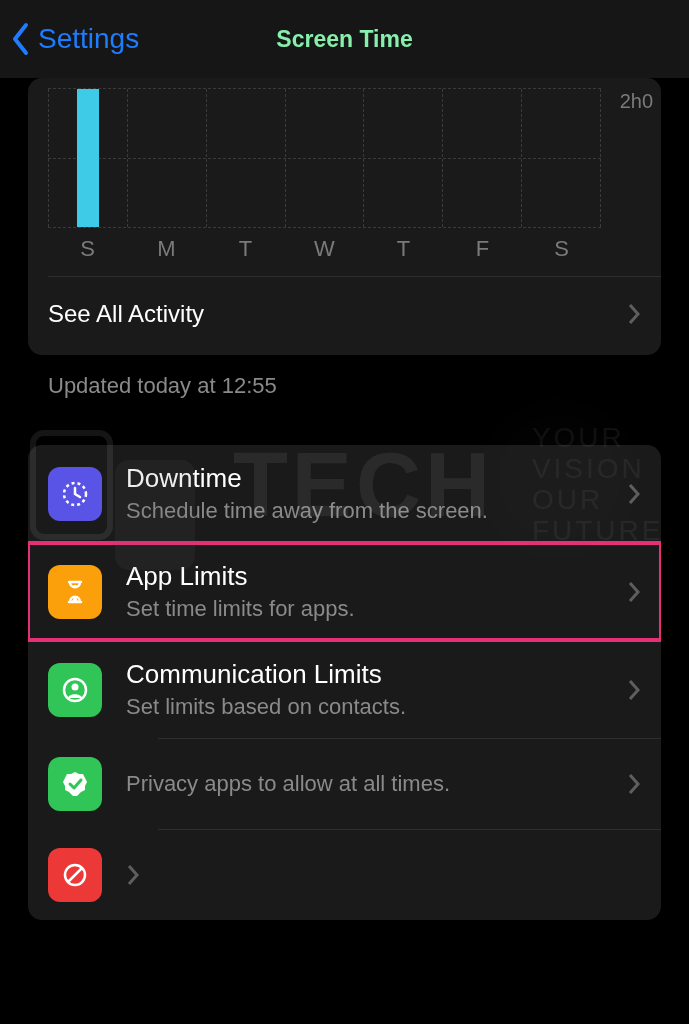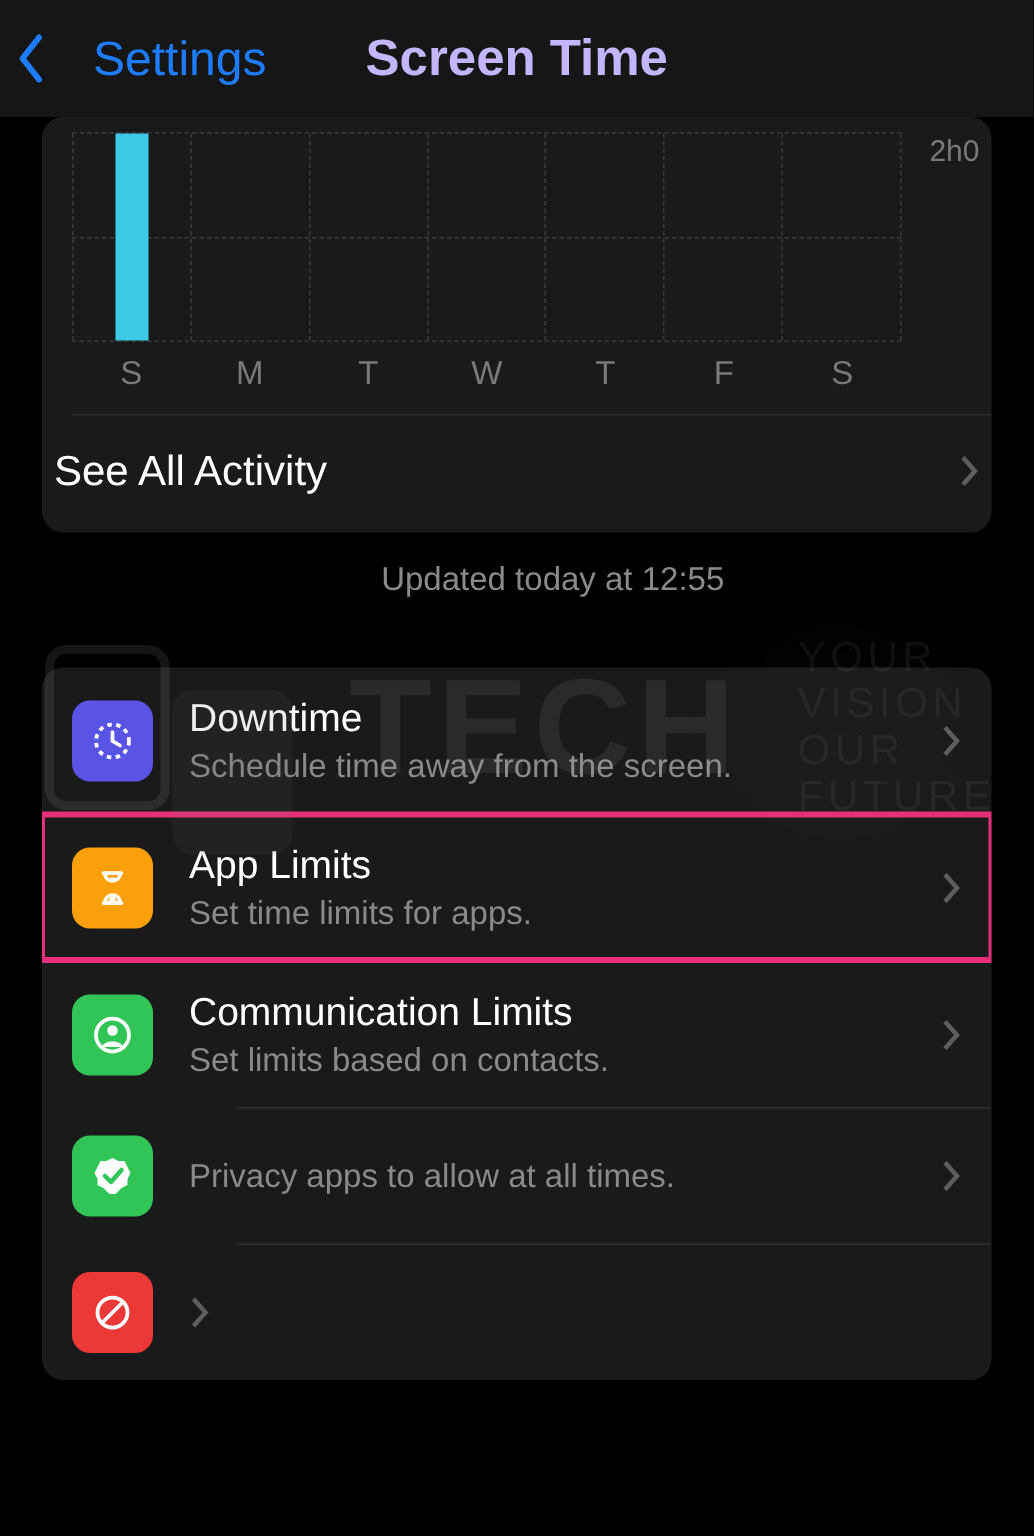--- a/index.html
+++ b/index.html
@@ -17,35 +17,34 @@
       background: #161616;
       display: flex;
       align-items: center;
       position: relative;
       padding: 0 10px;
     }
     .back-group {
       display: flex;
       align-items: center;
       color: #1e7cff;
-      font-size: 32px;
+      font-size: 28px;
       cursor: pointer;
-      gap: 24px;
     }
     .back-chevron {
       width: 22px;
       height: 34px;
       margin-right: 6px;
     }
     .nav-title {
       position: absolute;
       left: 50%;
       transform: translateX(-50%);
-      color: #c4b5fd;
-      font-size: 34px;
+      color: #86efac;
+      font-size: 23px;
       font-weight: 600;
     }
     .card {
       margin: 0 28px 0 28px;
       background: #1a1a1a;
       border-radius: 14px;
       overflow: hidden;
     }
     .card.chart-card { margin-top: 0; padding-bottom: 4px; }
     .chart-area {
@@ -107,35 +106,34 @@
       height: 1px;
       background: #2e2e2e;
       margin-left: 20px;
     }
     .divider.indent { margin-left: 130px; }
     .see-all {
       height: 74px;
       display: flex;
       align-items: center;
       justify-content: space-between;
-      padding: 0 8px;
-      font-size: 28px;
+      padding: 0 20px;
+      font-size: 24px;
       color: #fff;
       cursor: pointer;
     }
     .chev {
       width: 14px; height: 24px;
       flex-shrink: 0;
     }
     .chev path { stroke: #5e5e5e; stroke-width: 3; fill: none; }
     .updated {
       color: #8a8a8a;
       font-size: 22px;
       margin: 18px 0 0 48px;
-      text-align: center;
     }
     .settings-card { margin-top: 46px; }
     .row {
       display: flex;
       align-items: center;
       padding: 18px 20px 18px 20px;
       cursor: pointer;
       position: relative;
     }
     .row.highlighted { outline: 4px solid #e62f78; outline-offset: -2px; }

